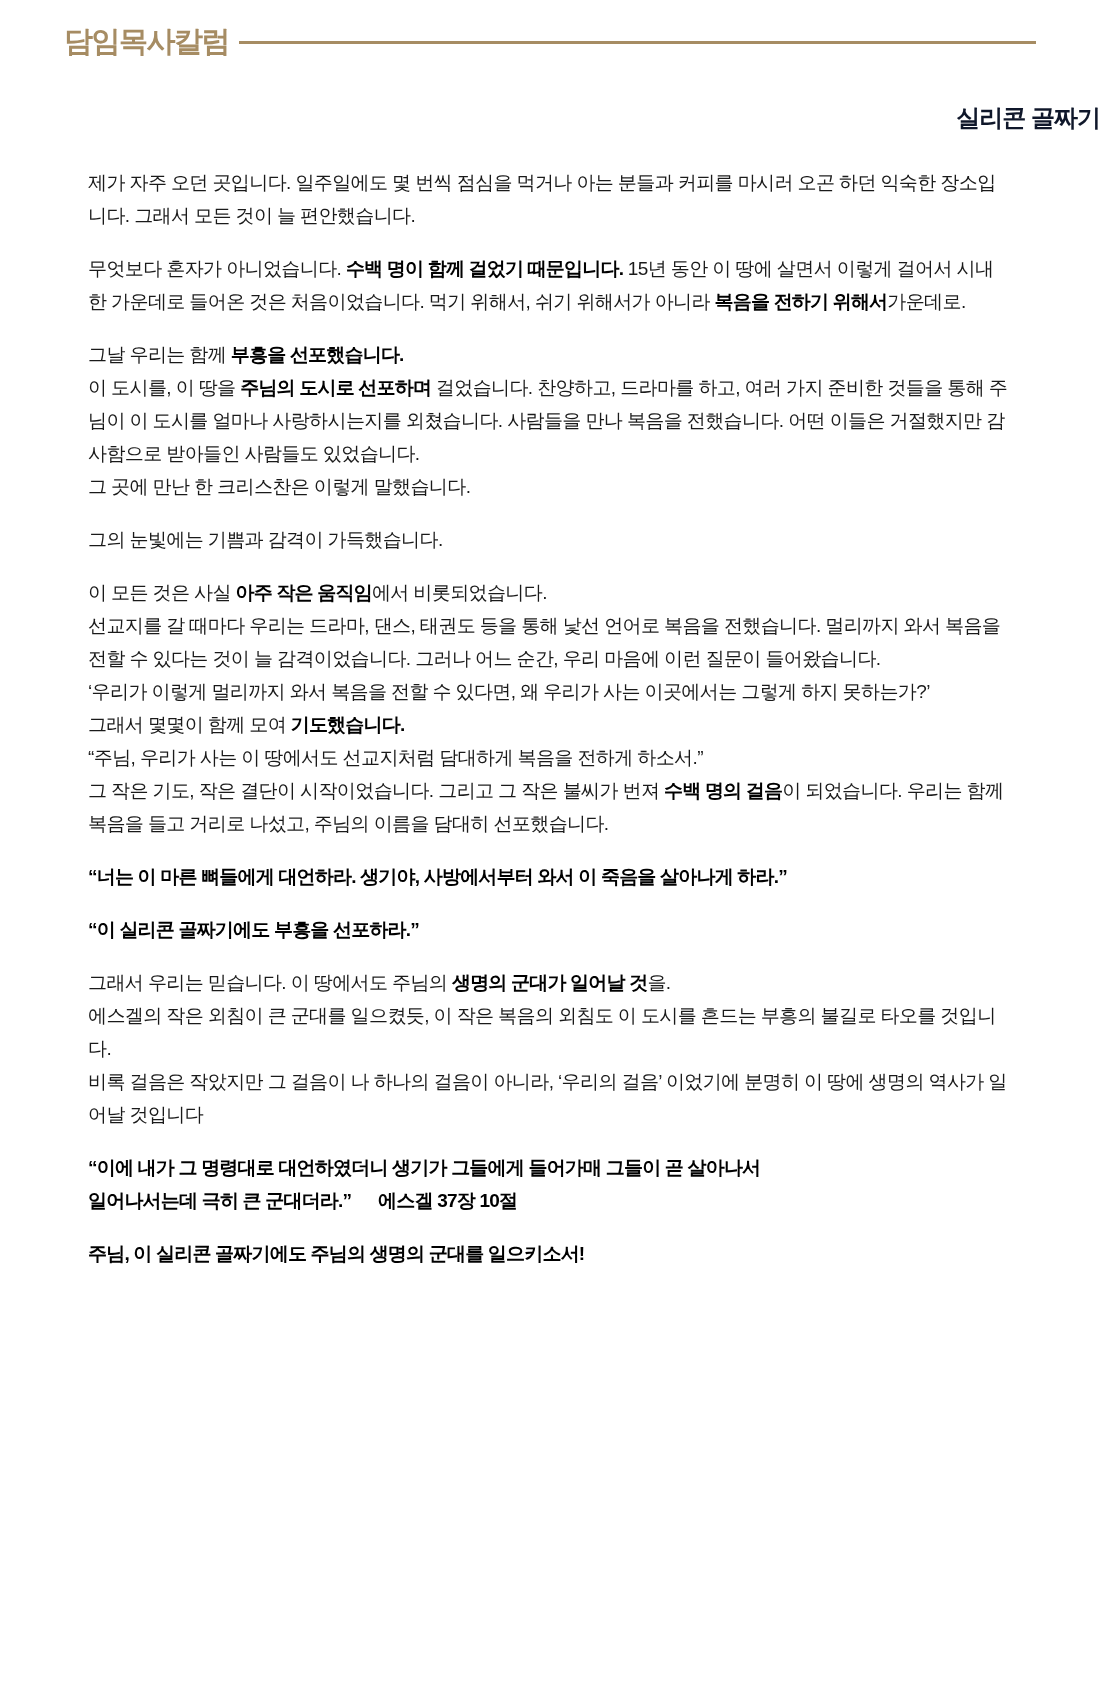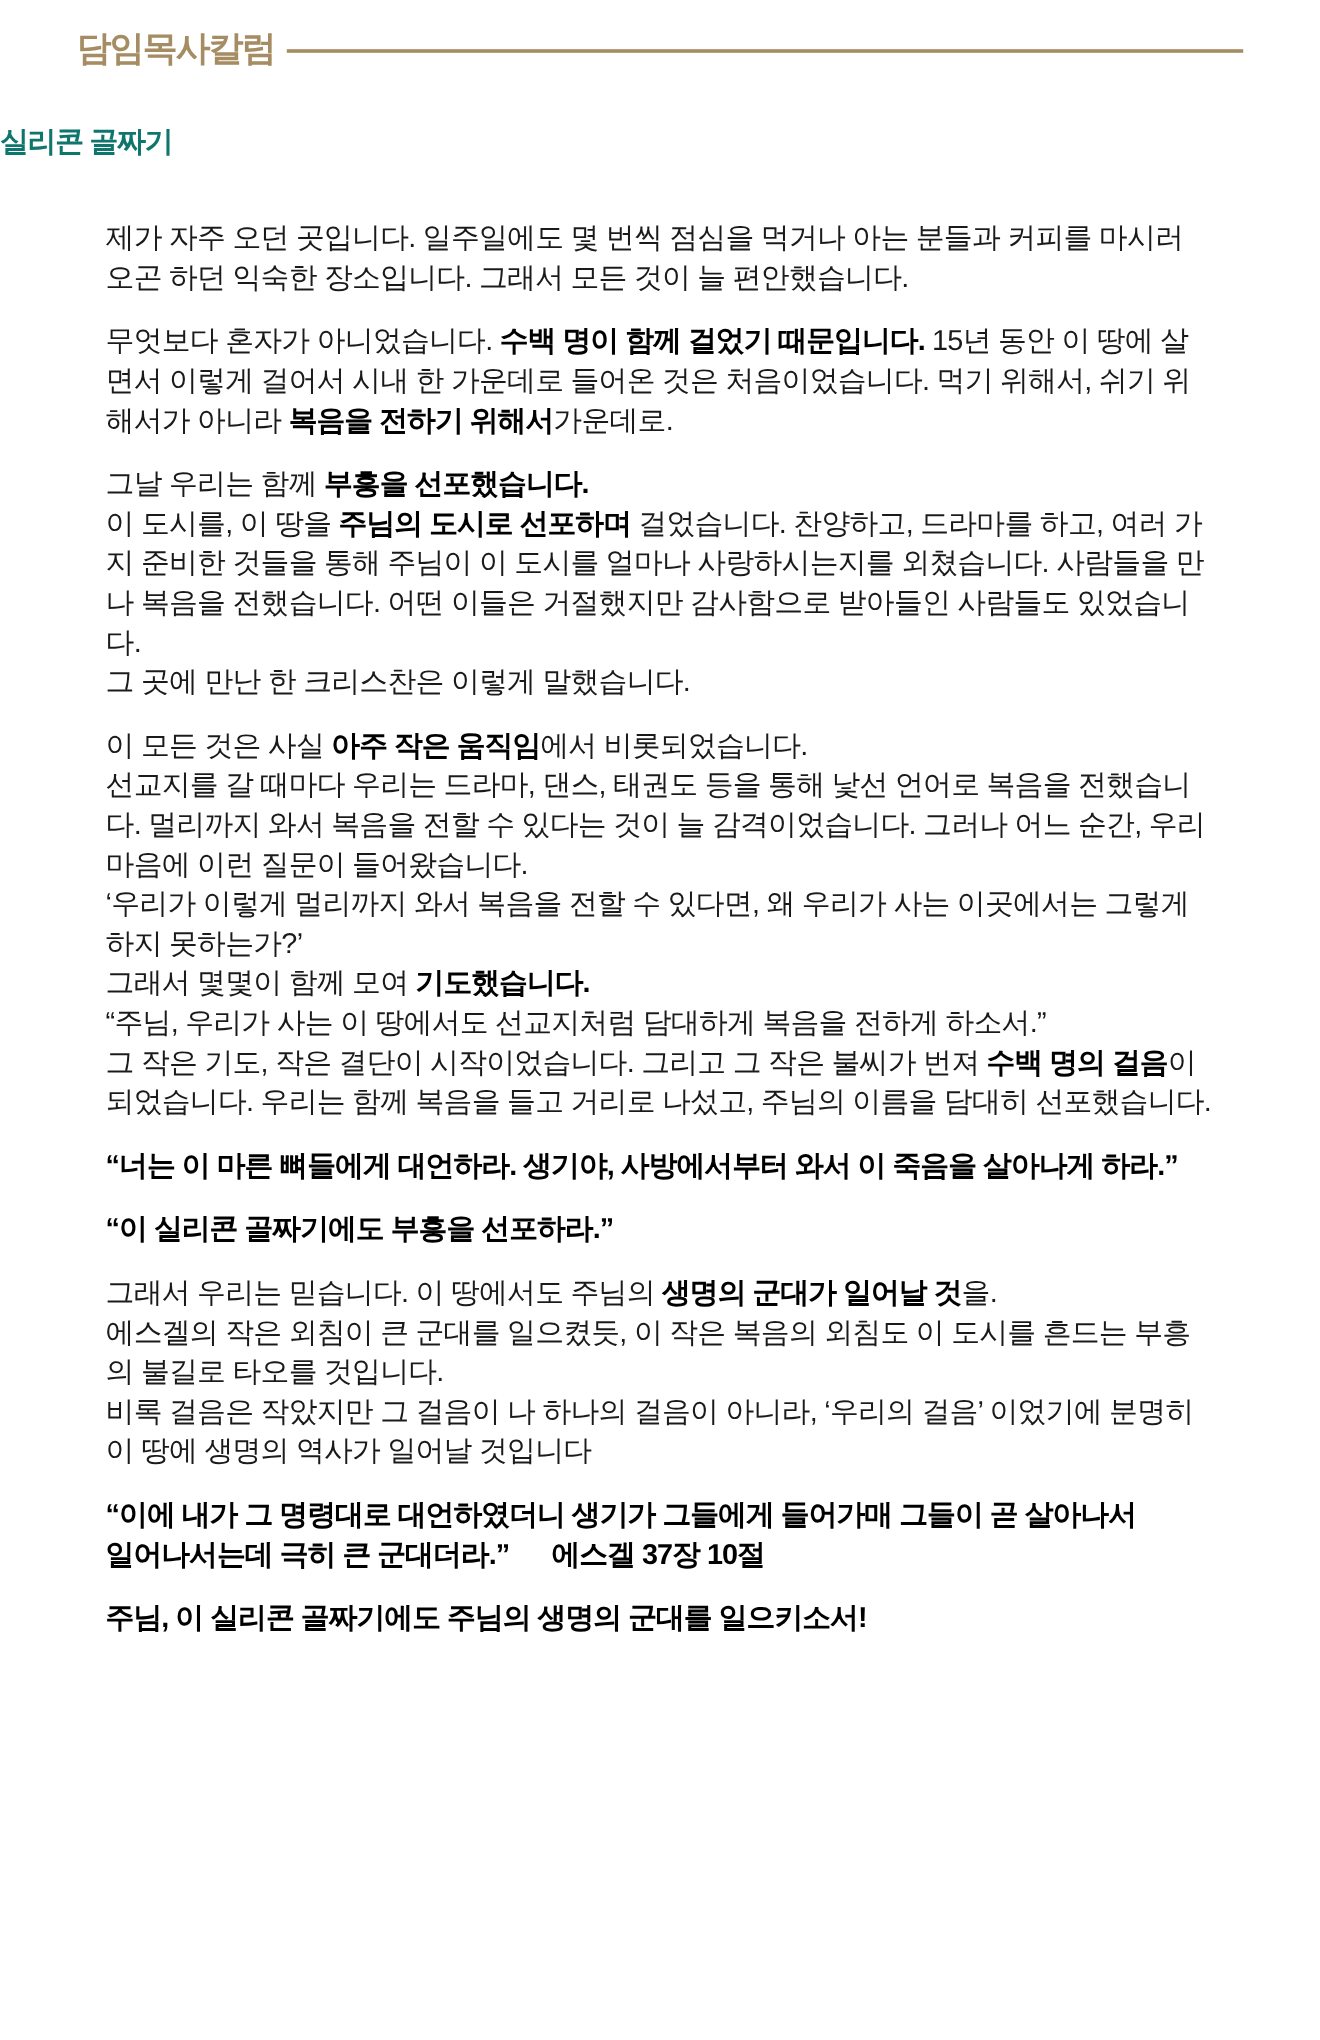--- a/index.html
+++ b/index.html
@@ -32,30 +32,30 @@
   }
   .header-divider {
     flex: 1;
     height: 3px;
     background: #a68c63;
     margin-top: 2px;
   }
   
   .article-title {
     margin: 44px 0 0 0;
-    text-align: left;
+    text-align: right;
     font-size: 24px;
     font-weight: 800;
-    color: #0f766e;
+    color: #0f172a;
     letter-spacing: -1px;
   }
   .article-body {
-    margin-top: 48px;
+    margin-top: 32px;
     padding: 0 87px 0 88px;
-    font-size: 24px;
+    font-size: 19px;
     line-height: 33px;
     letter-spacing: -0.6px;
     color: #1a1a1a;
     text-align: left;
   }
   .article-body p {
     margin: 0 0 20px 0;
   }
   .article-body b {
     font-weight: 800;
@@ -70,20 +70,21 @@
   <h1 class="column-label">담임목사칼럼</h1>
   <div class="header-divider"></div>
 </header>
 
 <main>
   <h2 class="article-title">실리콘 골짜기</h2>
   <div class="article-body" id="article-body">
       <p><span>제가 자주 오던 곳입니다. 일주일에도 몇 번씩 점심을 먹거나 아는 분들과 커피를 마시러 오곤 하던 익숙한 장소입니다. 그래서 모든 것이 늘 편안했습니다.</span></p>
       <p><span>무엇보다 혼자가 아니었습니다. </span><b>수백 명이 함께 걸었기 때문입니다.</b><span> 15년 동안 이 땅에 살면서 이렇게 걸어서 시내 한 가운데로 들어온 것은 처음이었습니다. 먹기 위해서, 쉬기 위해서가 아니라 </span><b>복음을 전하기 위해서</b><span>가운데로.</span></p>
       <p><span>그날 우리는 함께 </span><b>부흥을 선포했습니다.</b><br><span>이 도시를, 이 땅을 </span><b>주님의 도시로 선포하며</b><span> 걸었습니다. 찬양하고, 드라마를 하고, 여러 가지 준비한 것들을 통해 주님이 이 도시를 얼마나 사랑하시는지를 외쳤습니다. 사람들을 만나 복음을 전했습니다. 어떤 이들은 거절했지만 감사함으로 받아들인 사람들도 있었습니다.</span><br><span>그 곳에 만난 한 크리스찬은 이렇게 말했습니다.</span></p>
+      <p><span>그의 눈빛에는 기쁨과 감격이 가득했습니다.</span></p>
       <p><span>이 모든 것은 사실 </span><b>아주 작은 움직임</b><span>에서 비롯되었습니다.</span><br><span>선교지를 갈 때마다 우리는 드라마, 댄스, 태권도 등을 통해 낯선 언어로 복음을 전했습니다. 멀리까지 와서 복음을 전할 수 있다는 것이 늘 감격이었습니다. 그러나 어느 순간, 우리 마음에 이런 질문이 들어왔습니다.</span><br><span>‘우리가 이렇게 멀리까지 와서 복음을 전할 수 있다면, 왜 우리가 사는 이곳에서는 그렇게 하지 못하는가?’</span><br><span>그래서 몇몇이 함께 모여 </span><b>기도했습니다.</b><br><span>“주님, 우리가 사는 이 땅에서도 선교지처럼 담대하게 복음을 전하게 하소서.”</span><br><span>그 작은 기도, 작은 결단이 시작이었습니다. 그리고 그 작은 불씨가 번져 </span><b>수백 명의 걸음</b><span>이 되었습니다. 우리는 함께 복음을 들고 거리로 나섰고, 주님의 이름을 담대히 선포했습니다.</span></p>
       <p><b>“너는 이 마른 뼈들에게 대언하라. 생기야, 사방에서부터 와서 이 죽음을 살아나게 하라.”</b><br></p>
       <p><b>“이 실리콘 골짜기에도 부흥을 선포하라.”</b></p>
       <p><span>그래서 우리는 믿습니다. 이 땅에서도 주님의 </span><b>생명의 군대가 일어날 것</b><span>을.</span><br><span>에스겔의 작은 외침이 큰 군대를 일으켰듯, 이 작은 복음의 외침도 이 도시를 흔드는 부흥의 불길로 타오를 것입니다.</span><br><span>비록 걸음은 작았지만 그 걸음이 나 하나의 걸음이 아니라, ‘우리의 걸음’ 이었기에 분명히 이 땅에 생명의 역사가 일어날 것입니다</span></p>
       <p><b>“이에 내가 그 명령대로 대언하였더니 생기가 그들에게 들어가매 그들이 곧 살아나서</b><br><b>일어나서는데 극히 큰 군대더라.”&nbsp;&nbsp;&nbsp;&nbsp;&nbsp; 에스겔 37장 10절</b></p>
       <p><b>주님, 이 실리콘 골짜기에도 주님의 생명의 군대를 일으키소서!</b></p>
     </div>
 </main>
 
 </body></html>

